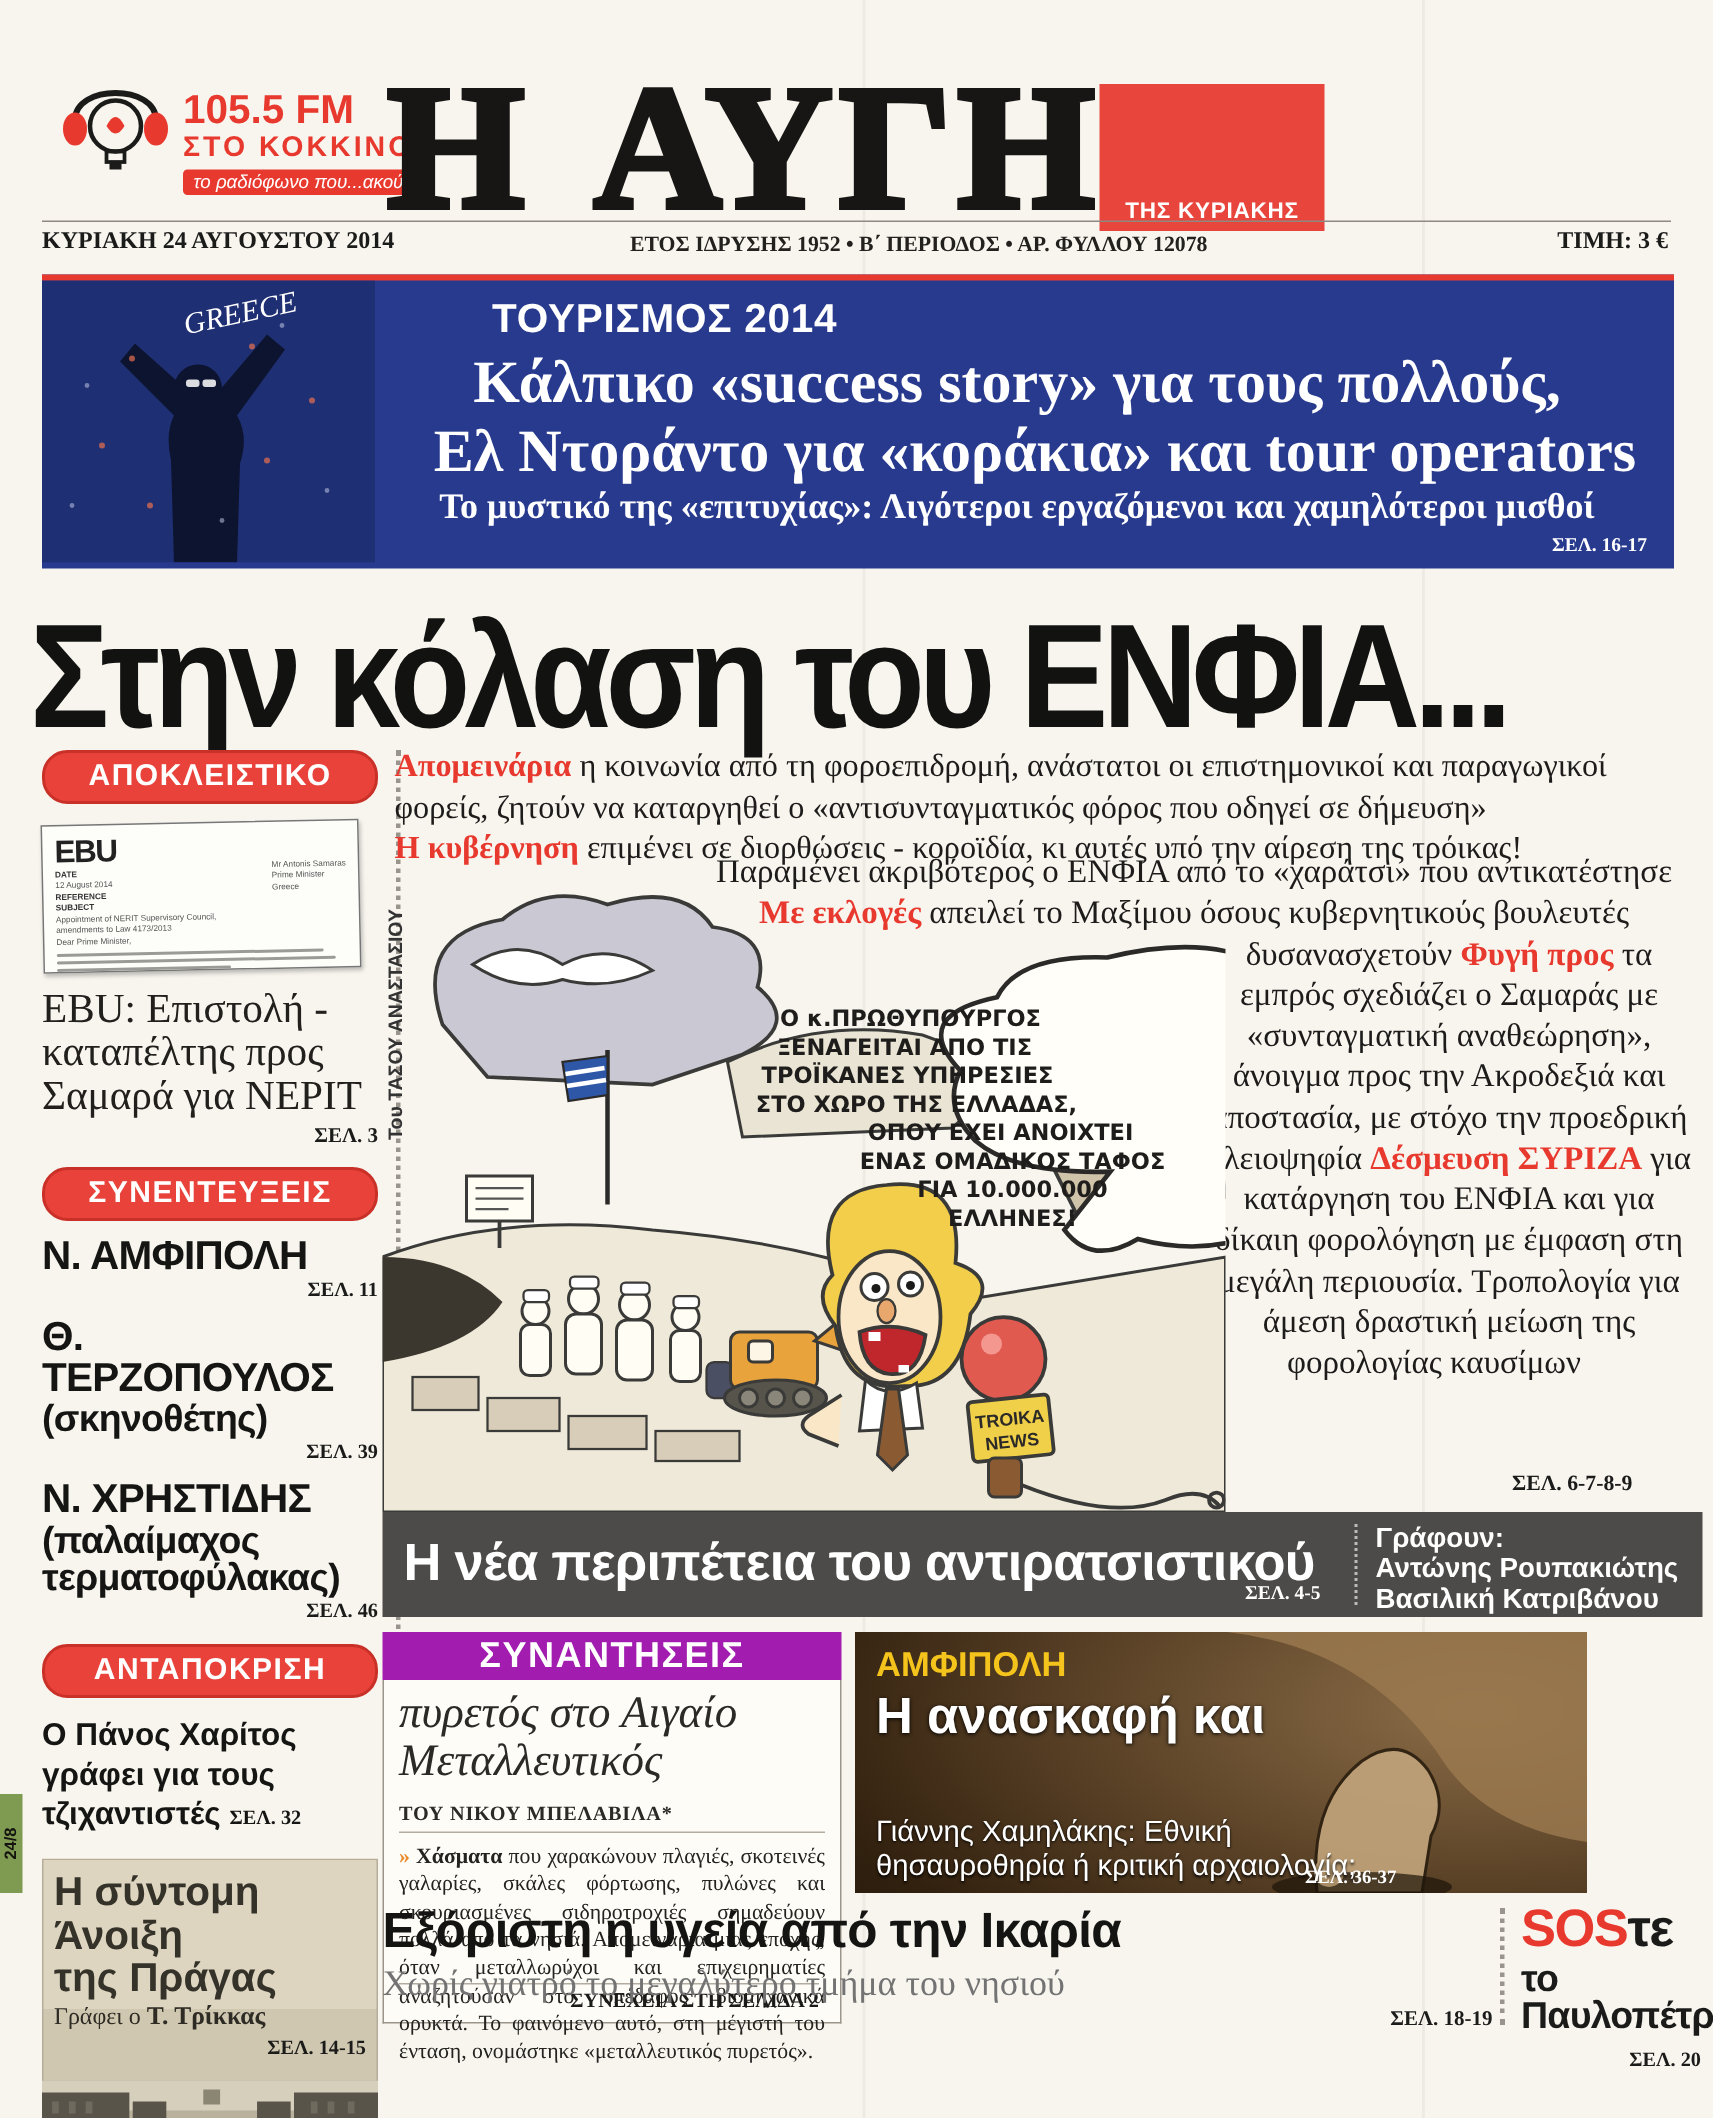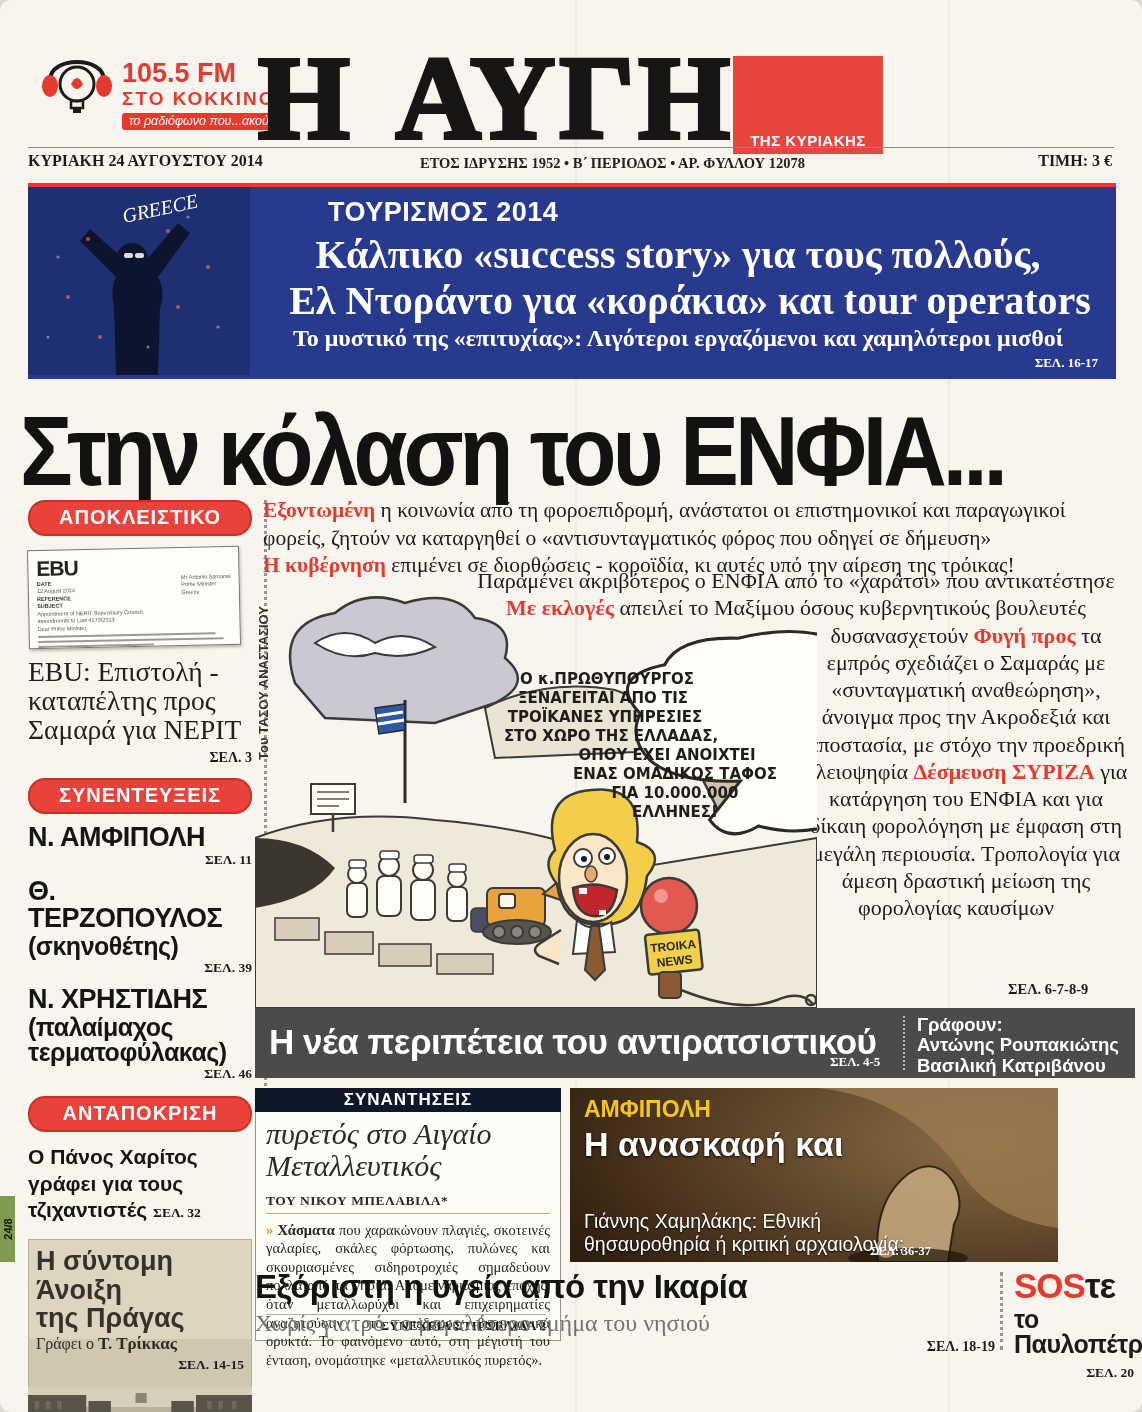--- a/index.html
+++ b/index.html
@@ -1,17 +1,17 @@
 <!DOCTYPE html>
 <html lang="el"><head>
 <meta charset="utf-8">
 <style>
   html,body{margin:0;padding:0;background:#dedad2;}
   .page{position:relative;width:1142px;height:1412px;margin:0 auto;background:#f8f5ef;overflow:hidden;
-        font-family:"Liberation Sans","DejaVu Sans",sans-serif;color:#1b1b1a;border-radius:11px;}
+        font-family:"Liberation Sans","DejaVu Sans",sans-serif;color:#1b1b1a;}
   .fold{position:absolute;top:0;bottom:0;width:2px;background:rgba(120,110,100,.07);}
   
   .radio-logo{position:absolute;left:38px;top:42px;width:280px;height:105px;display:flex;}
   .radio-text{margin-left:6px;margin-top:18px;line-height:1;}
   .radio-freq{color:#e8392e;font-weight:bold;font-size:27px;letter-spacing:0;}
   .radio-station{color:#e8392e;font-weight:bold;font-size:19px;letter-spacing:2px;margin-top:2px;}
   .radio-slogan{display:inline-block;margin-top:5px;background:#e8392e;color:#fff;font-style:italic;
                 font-size:12.5px;padding:2px 7px;border-radius:3px;white-space:nowrap;}
   .masthead{position:absolute;left:258px;top:36px;width:640px;height:118px;display:flex;align-items:flex-end;}
   .mast-big{font-family:"Liberation Serif","DejaVu Serif",serif;font-weight:bold;font-size:118px;line-height:.92;
@@ -85,21 +85,21 @@
   .cartoon-credit{position:absolute;left:256px;top:600px;height:160px;writing-mode:vertical-rl;transform:rotate(180deg);
                   font-weight:bold;font-size:13px;color:#333;}
   
   .antiracist{position:absolute;left:255px;top:1008px;width:880px;height:70px;background:#4c4b49;color:#fff;}
   .ar-head{position:absolute;left:14px;top:14px;font-weight:bold;font-size:35px;letter-spacing:-.5px;}
   .ar-page{position:absolute;left:575px;bottom:8px;font-weight:bold;font-size:13px;font-family:"Liberation Serif","DejaVu Serif",serif;}
   .ar-sep{position:absolute;left:648px;top:8px;bottom:8px;border-left:2px dotted #bbb;}
   .ar-authors{position:absolute;left:662px;top:7px;font-weight:bold;font-size:18.5px;line-height:1.1;}
   
   .meetings{position:absolute;left:255px;top:1088px;width:306px;height:258px;}
-  .meet-banner{background:#0f172a;color:#fff;font-weight:bold;font-size:17px;text-align:center;letter-spacing:1px;padding:2px 0;}
+  .meet-banner{background:#a21caf;color:#fff;font-weight:bold;font-size:24px;text-align:center;letter-spacing:1px;padding:2px 0;}
   .meet-box{background:#fdfcf7;border:1px solid #9a948a;border-top:none;height:229px;padding:6px 10px;box-sizing:border-box;position:relative;}
   .meet-head{font-family:"Liberation Serif","DejaVu Serif",serif;font-style:italic;font-size:30px;line-height:1.08;color:#2c2a27;}
   .meet-by{margin-top:10px;font-family:"Liberation Serif","DejaVu Serif",serif;font-weight:bold;font-size:13.5px;
            letter-spacing:.5px;border-bottom:1px solid #b3aca0;padding-bottom:4px;color:#2b2a26;}
   .meet-body{margin-top:7px;font-family:"Liberation Serif","DejaVu Serif",serif;font-size:14.5px;line-height:1.28;text-align:justify;color:#242320;}
   .meet-body .chev{color:#e8892a;font-weight:bold;}
   .meet-cont{position:absolute;left:10px;right:14px;bottom:6px;text-align:right;font-family:"Liberation Serif","DejaVu Serif",serif;
              font-weight:bold;font-size:13.5px;border-top:1px solid #b3aca0;padding-top:3px;}
   
   .amphi{position:absolute;left:570px;top:1088px;width:488px;height:174px;overflow:hidden;color:#fff;
@@ -291,21 +291,21 @@
         <rect x="96" y="6" width="10" height="10" fill="#8b8574"></rect>
       </svg>
     </div>
   </div>
 
   <div class="edge-tab">
       <span>24/8</span>
     </div>
 
   <div class="intro">
-    <span class="redlead">Εξοντωμένη</span><span> η κοινωνία από τη φοροεπιδρομή, ανάστατοι οι επιστημονικοί και παραγωγικοί φορείς, ζητούν να καταργηθεί ο «αντισυνταγματικός φόρος που οδηγεί σε δήμευση»</span><br>
+    <span class="redlead">Απομεινάρια</span><span> η κοινωνία από τη φοροεπιδρομή, ανάστατοι οι επιστημονικοί και παραγωγικοί φορείς, ζητούν να καταργηθεί ο «αντισυνταγματικός φόρος που οδηγεί σε δήμευση»</span><br>
     <span class="redlead">Η κυβέρνηση</span><span> επιμένει σε διορθώσεις - κοροϊδία, κι αυτές υπό την αίρεση της τρόικας!</span>
   </div>
 
   <div class="flowwrap">
     <div class="sp sp1"></div>
     <div class="sp sp2"></div>
     <div class="sp sp3"></div>
     <span>Παραμένει ακριβότερος ο ΕΝΦΙΑ από το «χαράτσι» που αντικατέστησε </span><span class="redlead">Με εκλογές</span><span> απειλεί το Μαξίμου όσους κυβερνητικούς βουλευτές δυσανασχετούν </span><span class="redlead">Φυγή προς</span><span> τα εμπρός σχεδιάζει ο Σαμαράς με «συνταγματική αναθεώρηση», άνοιγμα προς την Ακροδεξιά και αποστασία, με στόχο την προεδρική πλειοψηφία </span><span class="redlead">Δέσμευση ΣΥΡΙΖΑ</span><span> για κατάργηση του ΕΝΦΙΑ και για δίκαιη φορολόγηση με έμφαση στη μεγάλη περιουσία. Τροπολογία για άμεση δραστική μείωση της φορολογίας καυσίμων</span>
   </div>
   <div class="lead-page">ΣΕΛ. 6-7-8-9</div>

